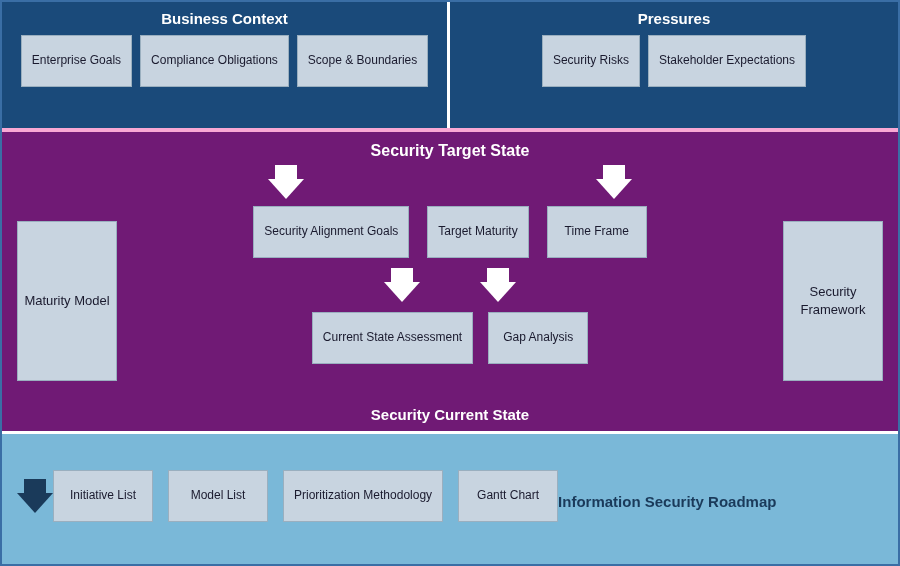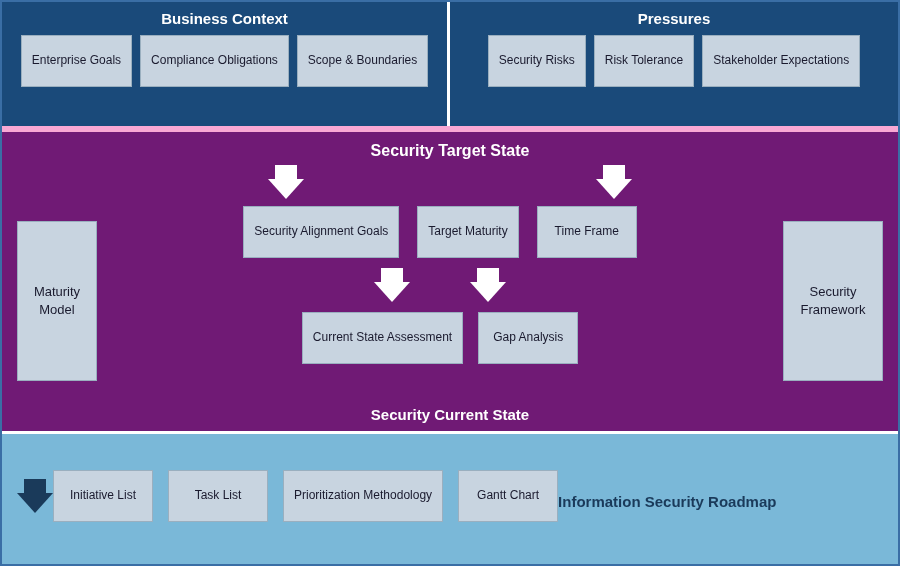--- a/index.html
+++ b/index.html
@@ -17,21 +17,21 @@
       display: flex;
       flex-direction: column;
       border: 2px solid #3a6ea5;
     }
 
     
     .top-section {
       display: flex;
       background: #1a4a7a;
       height: 130px;
-      border-bottom: 6px solid #f9a8d4;
+      border-bottom: 4px solid #f9a8d4;
     }
 
     .business-context {
       width: 50%;
       border-right: 3px solid #fff;
       padding: 8px 12px;
     }
 
     .pressures {
       width: 50%;
@@ -89,21 +89,21 @@
       display: flex;
       flex: 1;
       position: relative;
       padding: 5px 15px;
       align-items: flex-start;
     }
 
     .left-tall-card {
       background: #c8d4e0;
       border: 1px solid #9aafbf;
-      width: 80px;
+      width: 100px;
       min-height: 160px;
       display: flex;
       align-items: center;
       justify-content: center;
       text-align: center;
       font-size: 13px;
       color: #1a1a2e;
       line-height: 1.4;
       flex-shrink: 0;
       align-self: center;
@@ -244,23 +244,20 @@
         </div>
       </div>
     </div>
     <div class="pressures">
       <div class="section-header">Pressures</div>
       <div class="cards-row">
         <div class="card">
           <span>Security Risks</span>
         </div>
         <div class="card">
-          <span>Risk Tolerance</span>
-        </div>
-        <div class="card">
           <span>Stakeholder Expectations</span>
         </div>
       </div>
     </div>
   </div>
 
   <div class="middle-section">
     <div class="middle-title">Security Target State</div>
 
     <div class="top-arrows">
@@ -327,21 +324,21 @@
       <div class="big-arrow">
         <div class="arrow-shaft" style="background:#1a3a5a;"></div>
         <div class="arrow-head" style="border-top-color:#1a3a5a;"></div>
       </div>
     </div>
     <div class="bottom-cards-row">
       <div class="card" style="min-width:100px;">
         <span>Initiative List</span>
       </div>
       <div class="card" style="min-width:100px;">
-        <span>Task List</span>
+        <span>Model List</span>
       </div>
       <div class="card" style="min-width:120px;">
         <span>Prioritization Methodology</span>
       </div>
       <div class="card" style="min-width:100px;">
         <span>Gantt Chart</span>
       </div>
     </div>
     <div class="bottom-title">Information Security Roadmap</div>
   </div>

